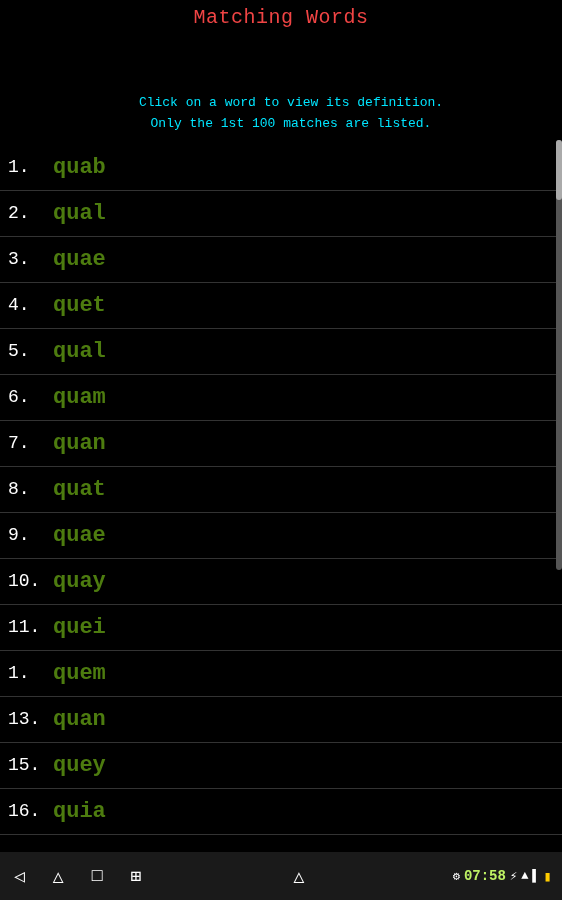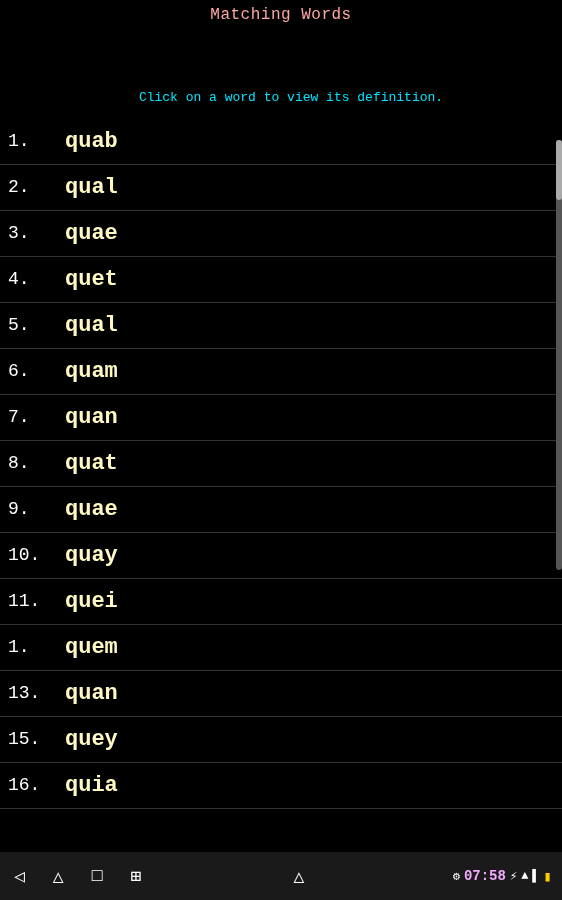--- a/index.html
+++ b/index.html
@@ -12,22 +12,22 @@
       width: 562px;
       height: 900px;
       background-color: #000000;
       font-family: 'Courier New', monospace;
       overflow: hidden;
       position: relative;
     }
 
     #app-title {
       text-align: center;
-      color: #fca5a5;
-      font-size: 16px;
+      color: #ef4444;
+      font-size: 20px;
       padding: 6px 0 4px 0;
       letter-spacing: 0.5px;
     }
 
     #subtitle-area {
       text-align: center;
       padding: 60px 0 10px 0;
       margin-left: 20px;
     }
 
@@ -55,25 +55,24 @@
 
     .word-number {
       color: #ffffff;
       font-size: 18px;
       font-family: 'Courier New', monospace;
       min-width: 45px;
       text-align: left;
     }
 
     .word-text {
-      color: #fef9c3;
+      color: #4d7c0f;
       font-size: 22px;
       font-family: 'Courier New', monospace;
       font-weight: bold;
-      margin-left: 12px;
     }
 
     #scrollbar {
       position: absolute;
       right: 0;
       top: 140px;
       width: 6px;
       height: 430px;
       background-color: #555555;
       border-radius: 3px;
@@ -121,21 +120,21 @@
     }
 
     .nav-icon {
       color: #ffffff;
       font-size: 18px;
       cursor: pointer;
       padding: 4px;
     }
 
     .status-time {
-      color: #f0abfc;
+      color: #bef264;
       font-size: 14px;
       font-weight: bold;
     }
 
     .status-icon-small {
       color: #ffffff;
       font-size: 12px;
     }
 
     .battery-icon {
@@ -152,20 +151,21 @@
 </head>
 <body>
 
 <div id="content-area">
 
   <div id="app-title">Matching Words</div>
 
   <div id="subtitle-area">
     <div id="subtitle-text">
       <span>Click on a word to view its definition.</span><br>
+      <span>Only the 1st 100 matches are listed.</span>
     </div>
   </div>
 
   <div id="word-list">
   <div class="word-item">
         <span class="word-number">1.</span>
         <span class="word-text">quab</span>
       </div>
       <div class="word-item">
         <span class="word-number">2.</span>

